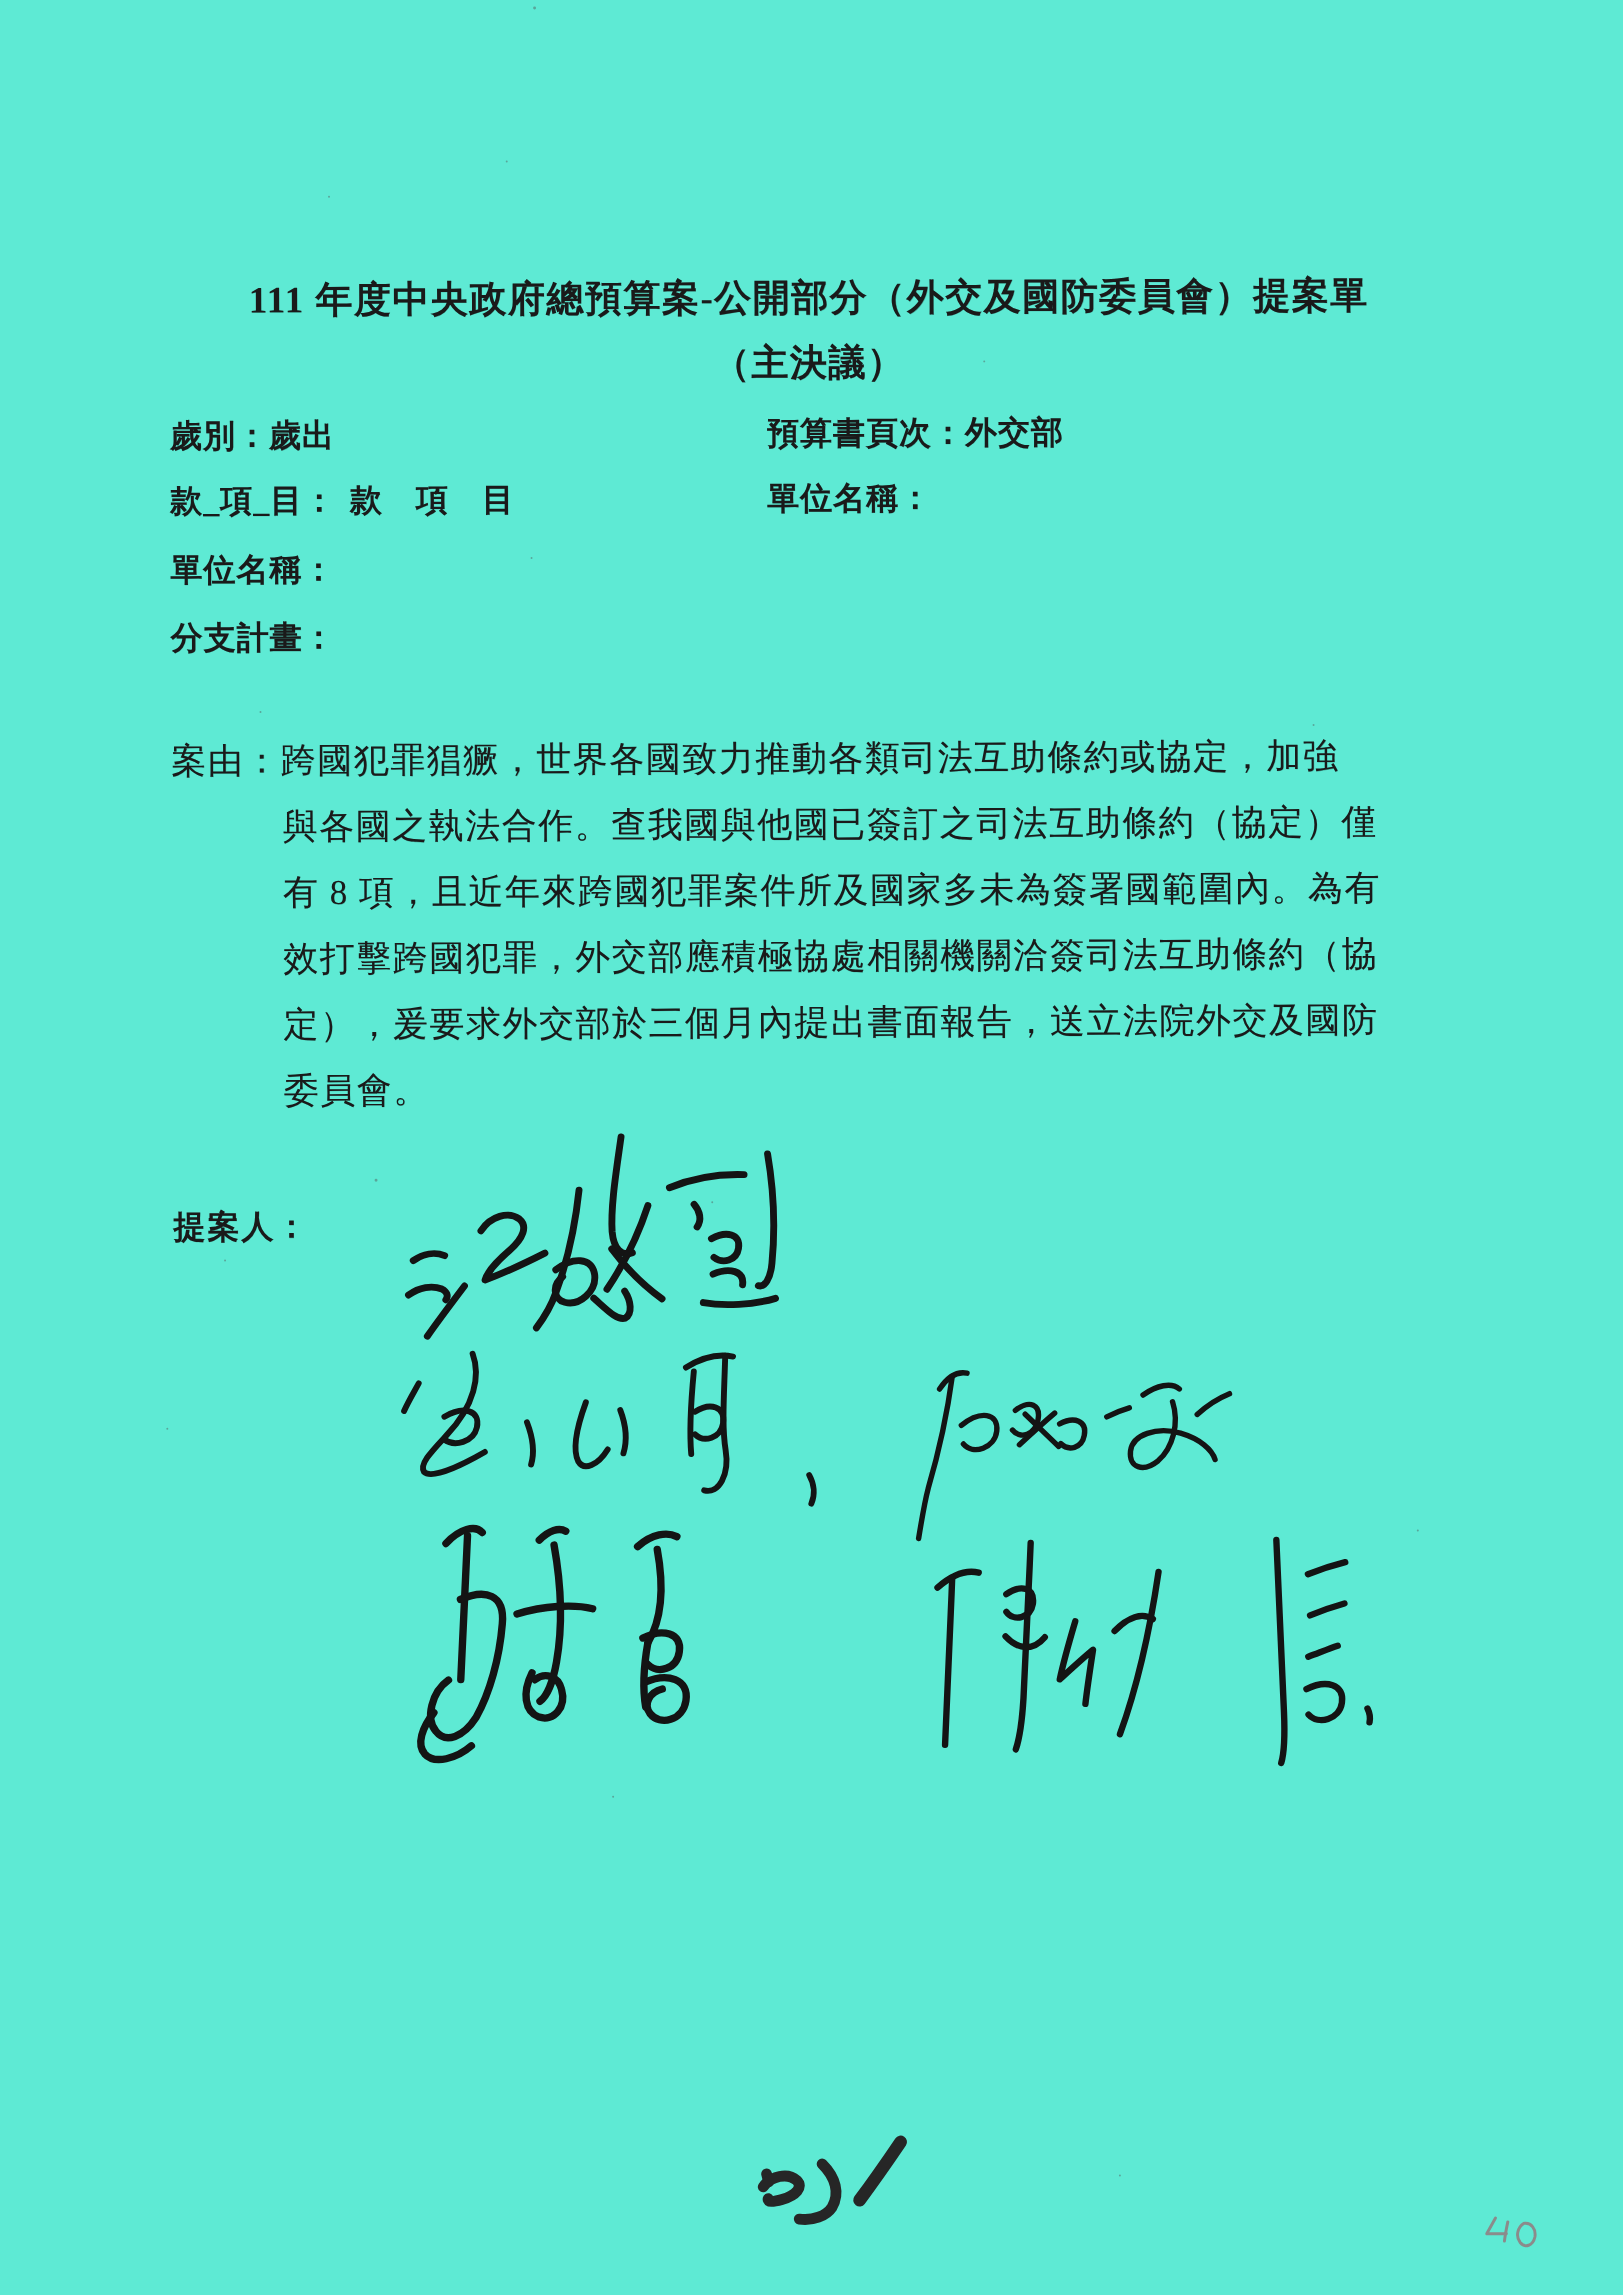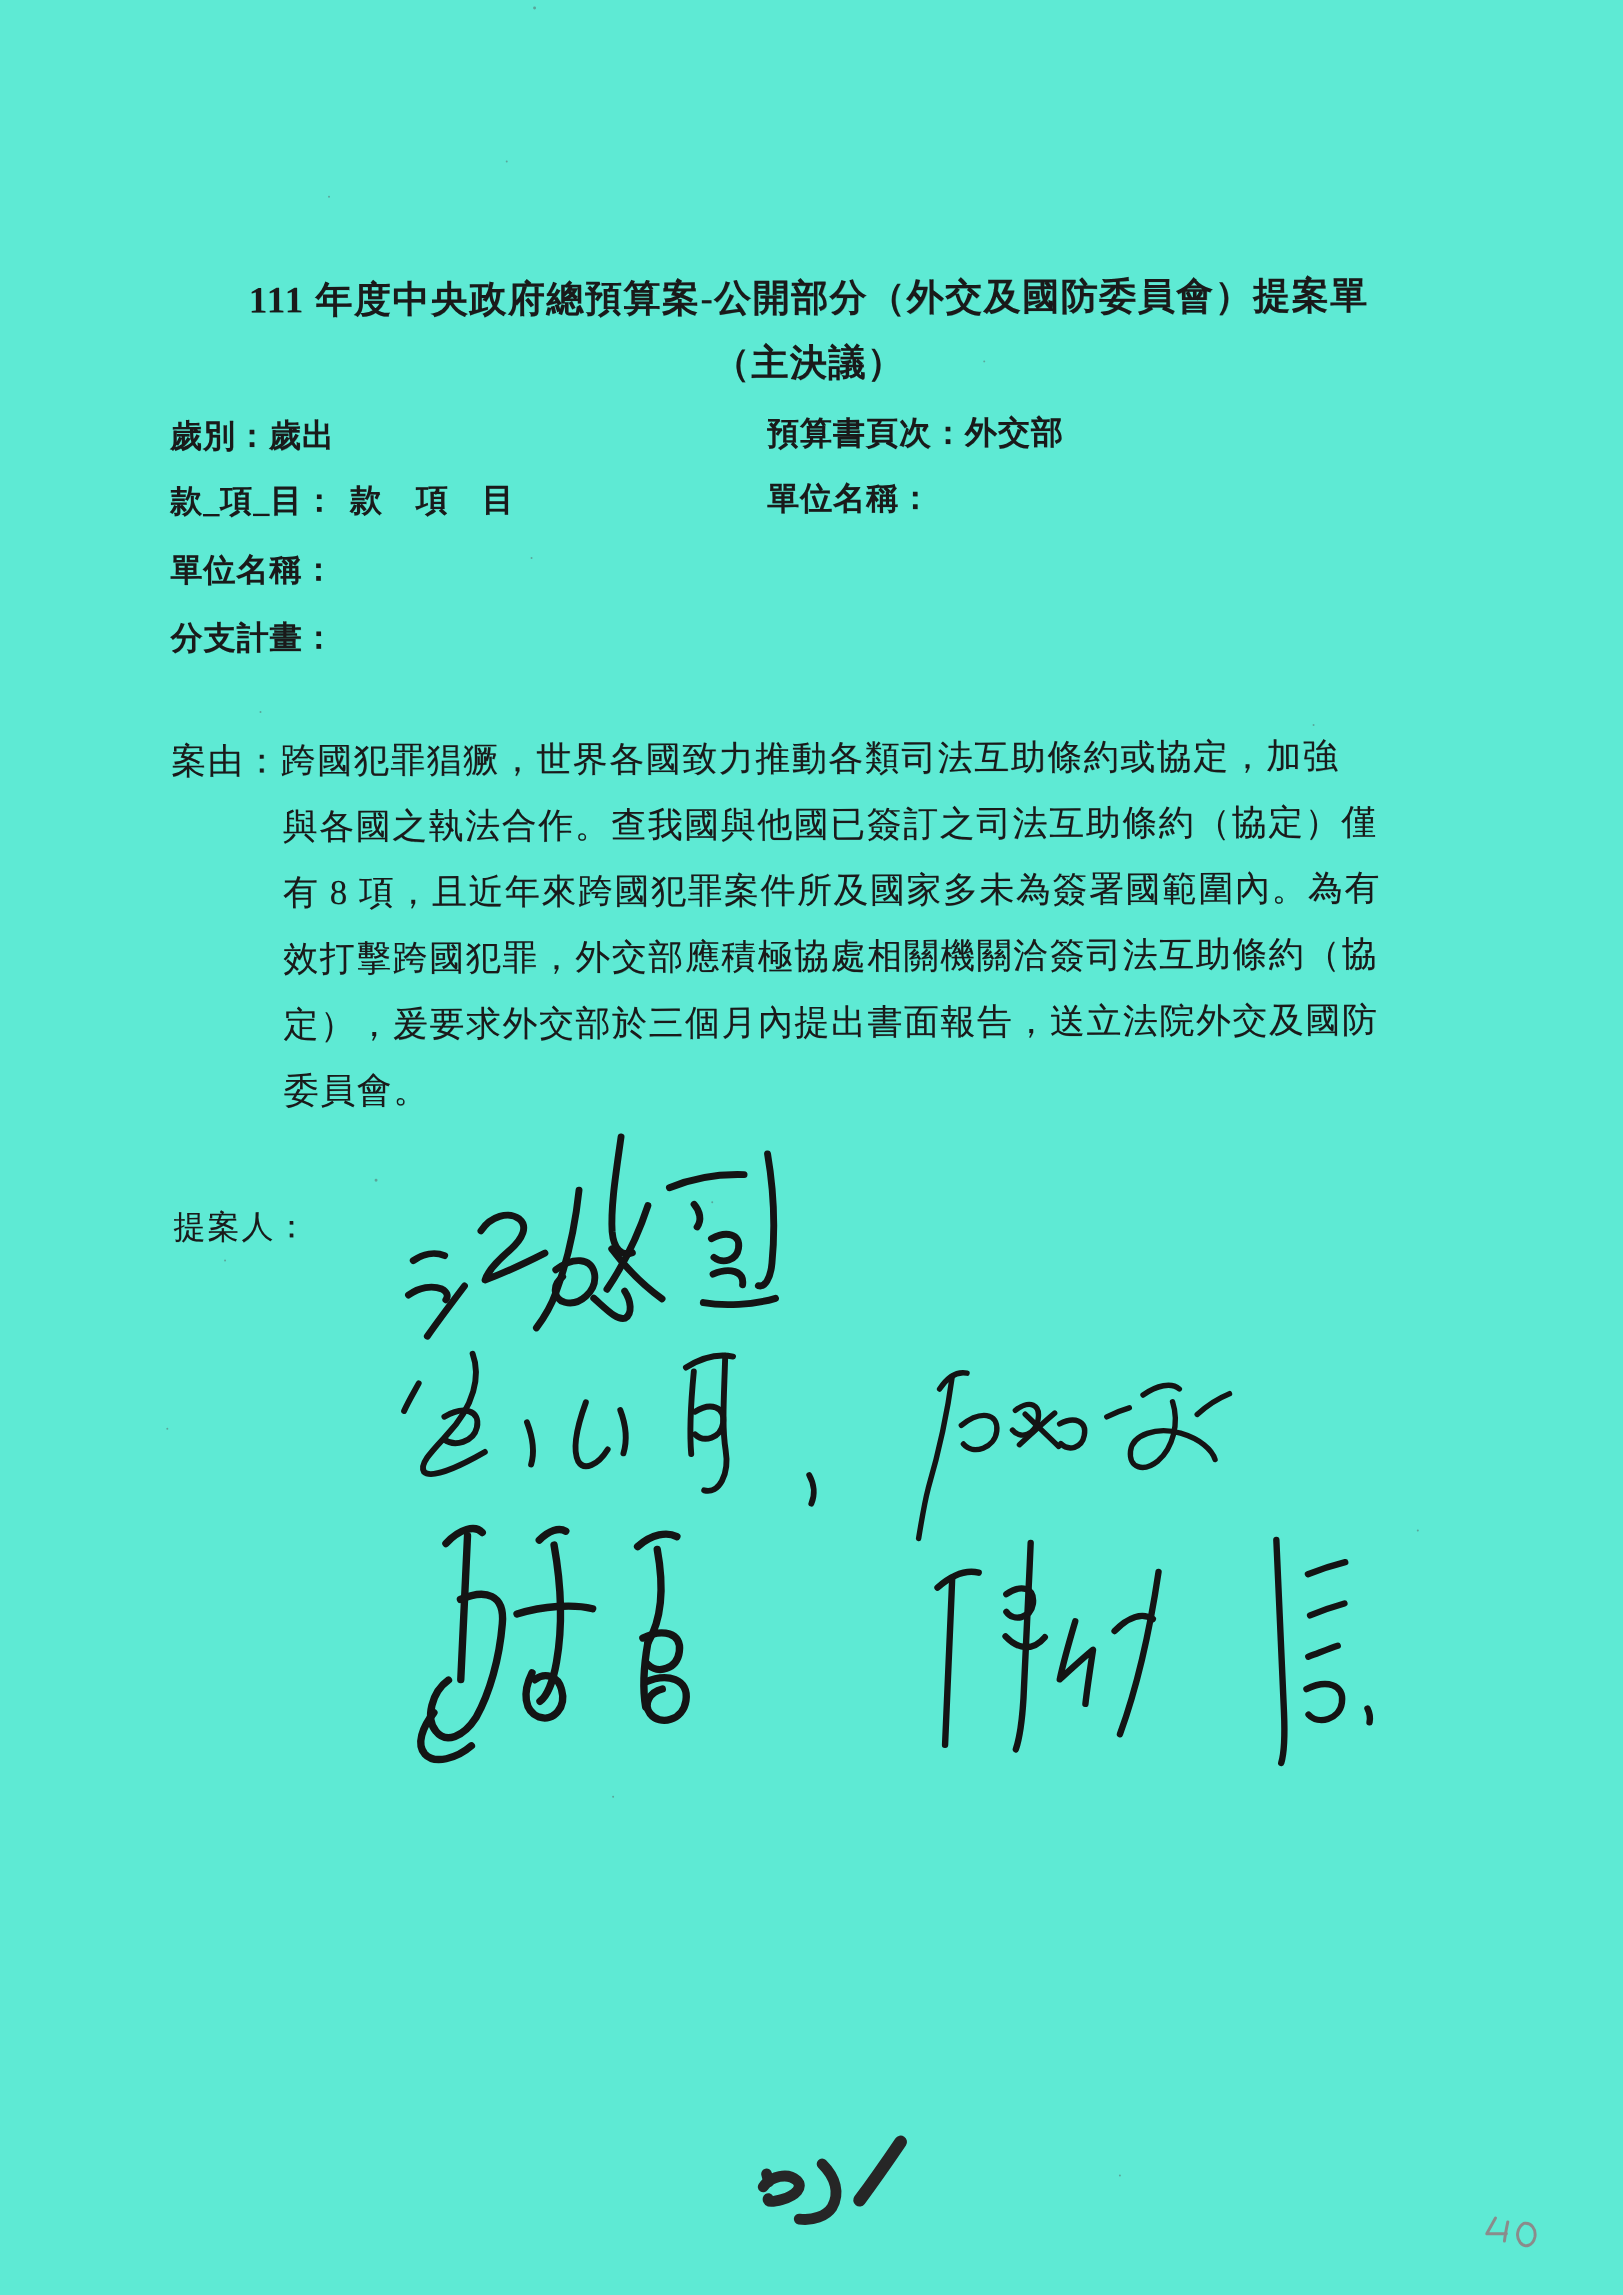--- a/index.html
+++ b/index.html
@@ -39,21 +39,21 @@
   .row3{top:546px;}
   .row4{top:614px;text-align:center;}
   .itemval{margin-left:13.8px;font-family:Liberation Mono, monospace;}
   .case{
     position:absolute;left:172px;top:726px;
     font-size:35px;font-weight:500;letter-spacing:1.5px;
     line-height:66px;
   }
   .case-line{white-space:nowrap;text-shadow:0.3px 0.3px 0 rgba(0,0,0,.28);}
   .case-line.cont{margin-left:111px;}
-  .proposer{top:1203px;left:172px;font-size:32px;font-weight:400;letter-spacing:2px;}
+  .proposer{top:1203px;left:172px;font-size:32px;font-weight:700;letter-spacing:2px;}
   svg.ink{position:absolute;inset:0;}
   svg.ink path{fill:none;stroke-linecap:round;stroke-linejoin:round;}
   .sig path{stroke:#141414;}
   .mark path{stroke:#262626;}
   .pencil path{stroke:#8b8b8b;}
 </style>
 </head>
 <body>
 
 <div class="page">

